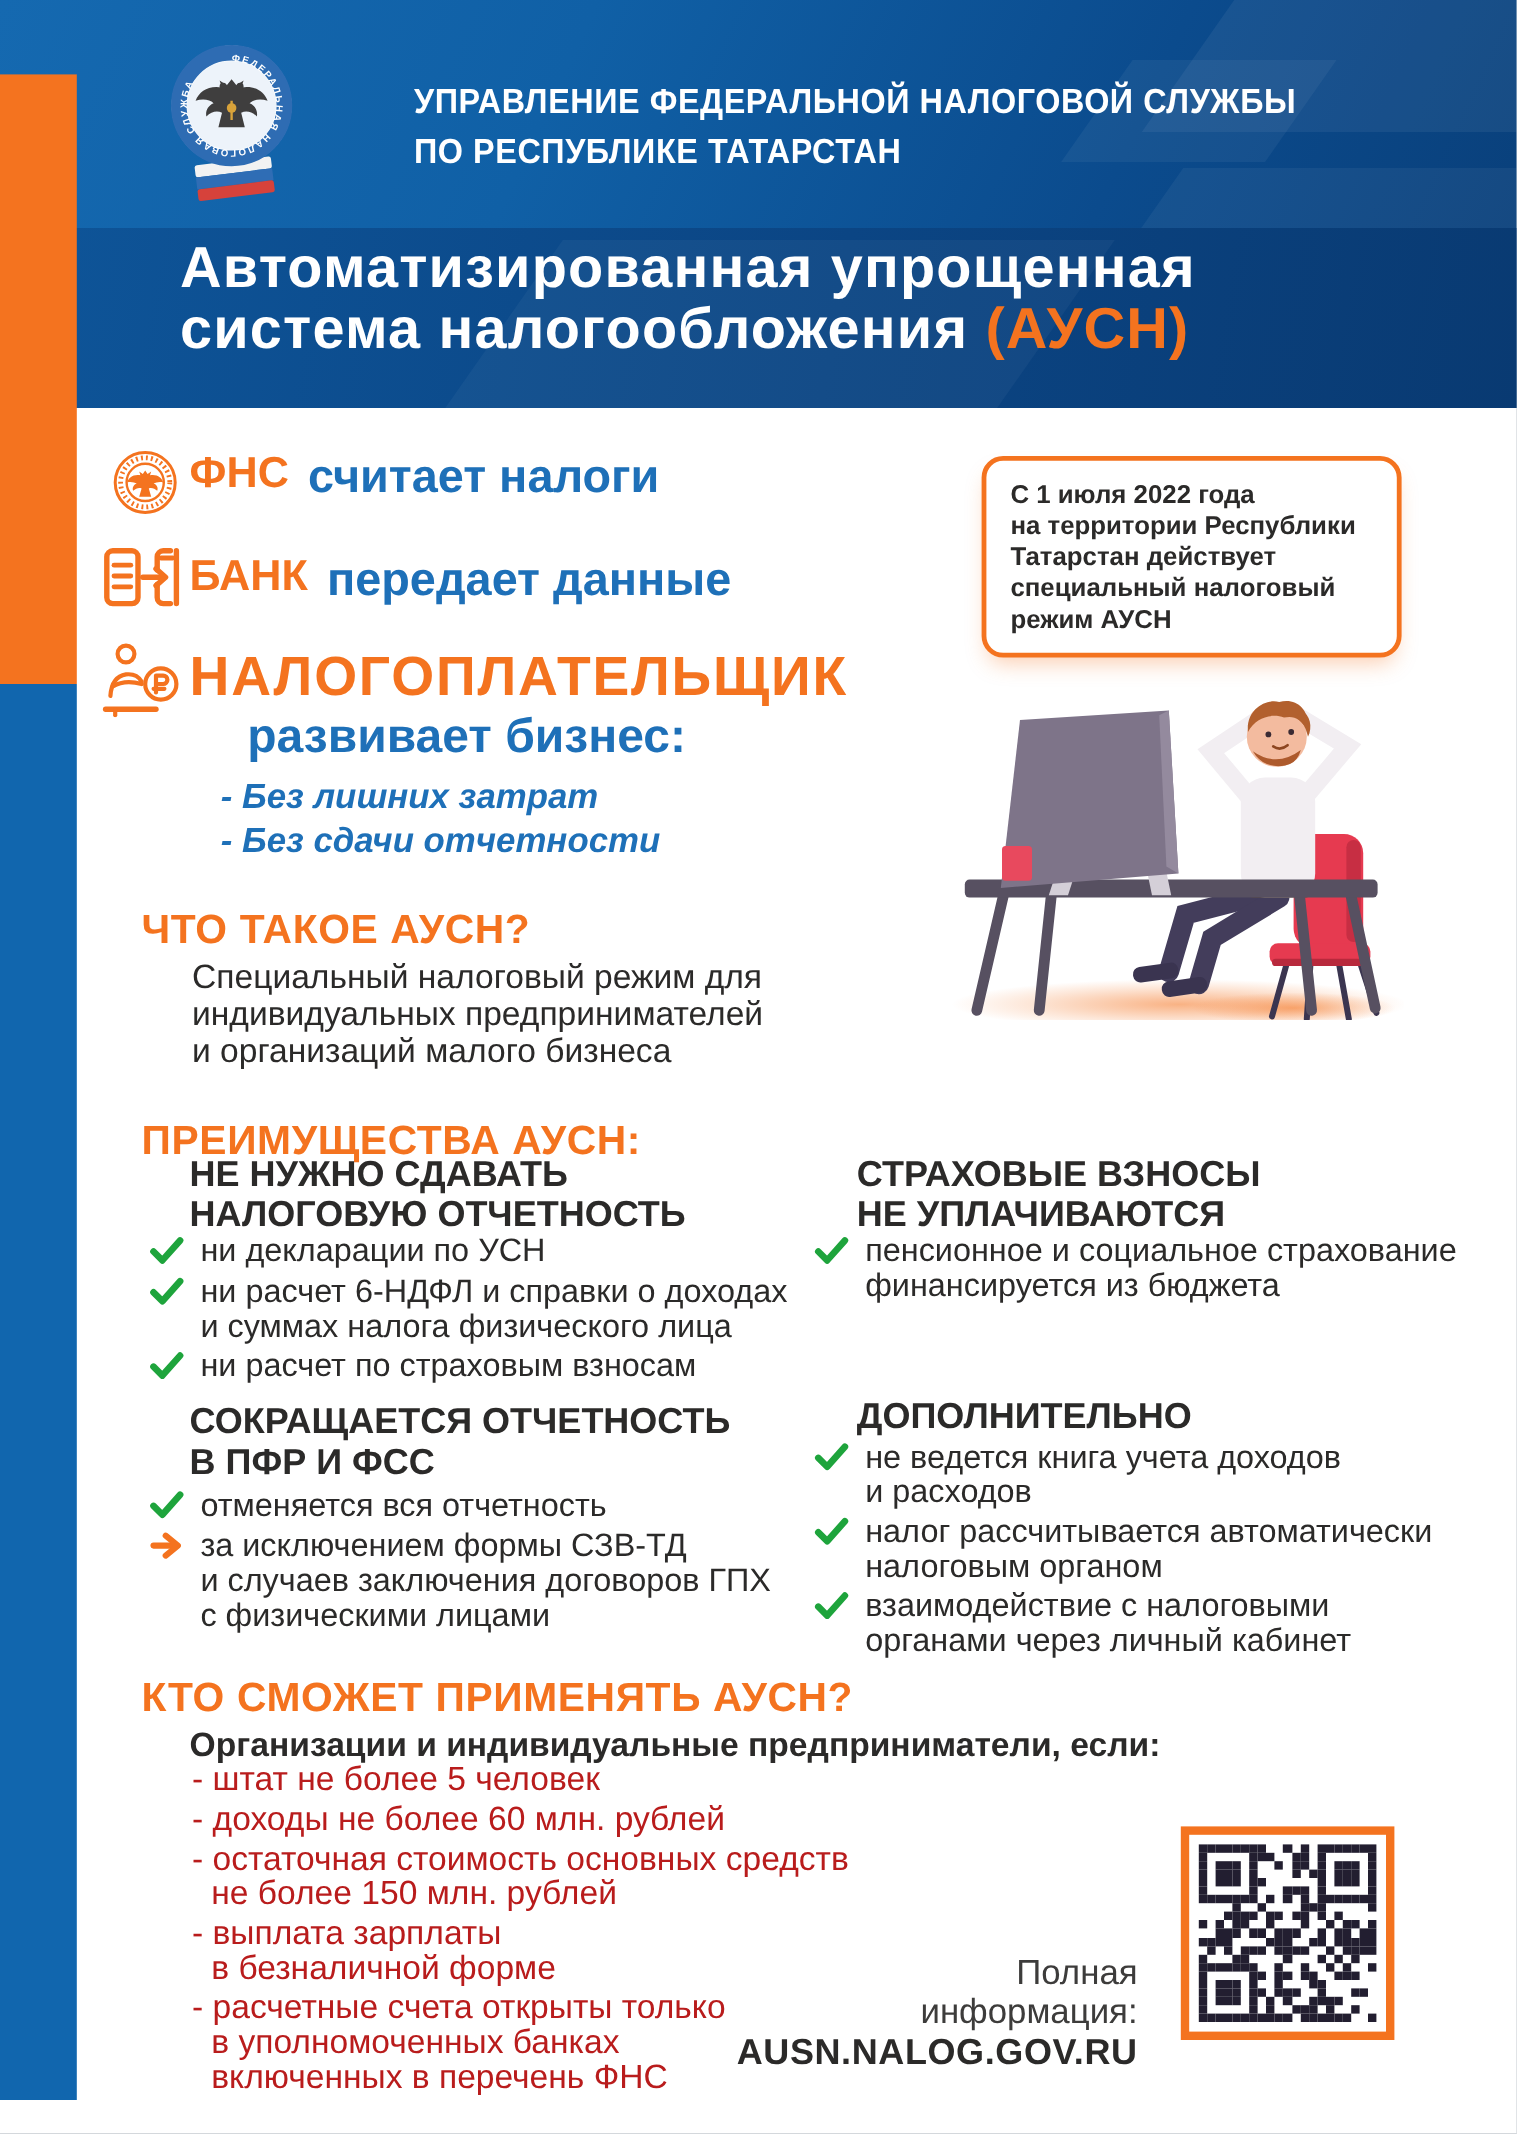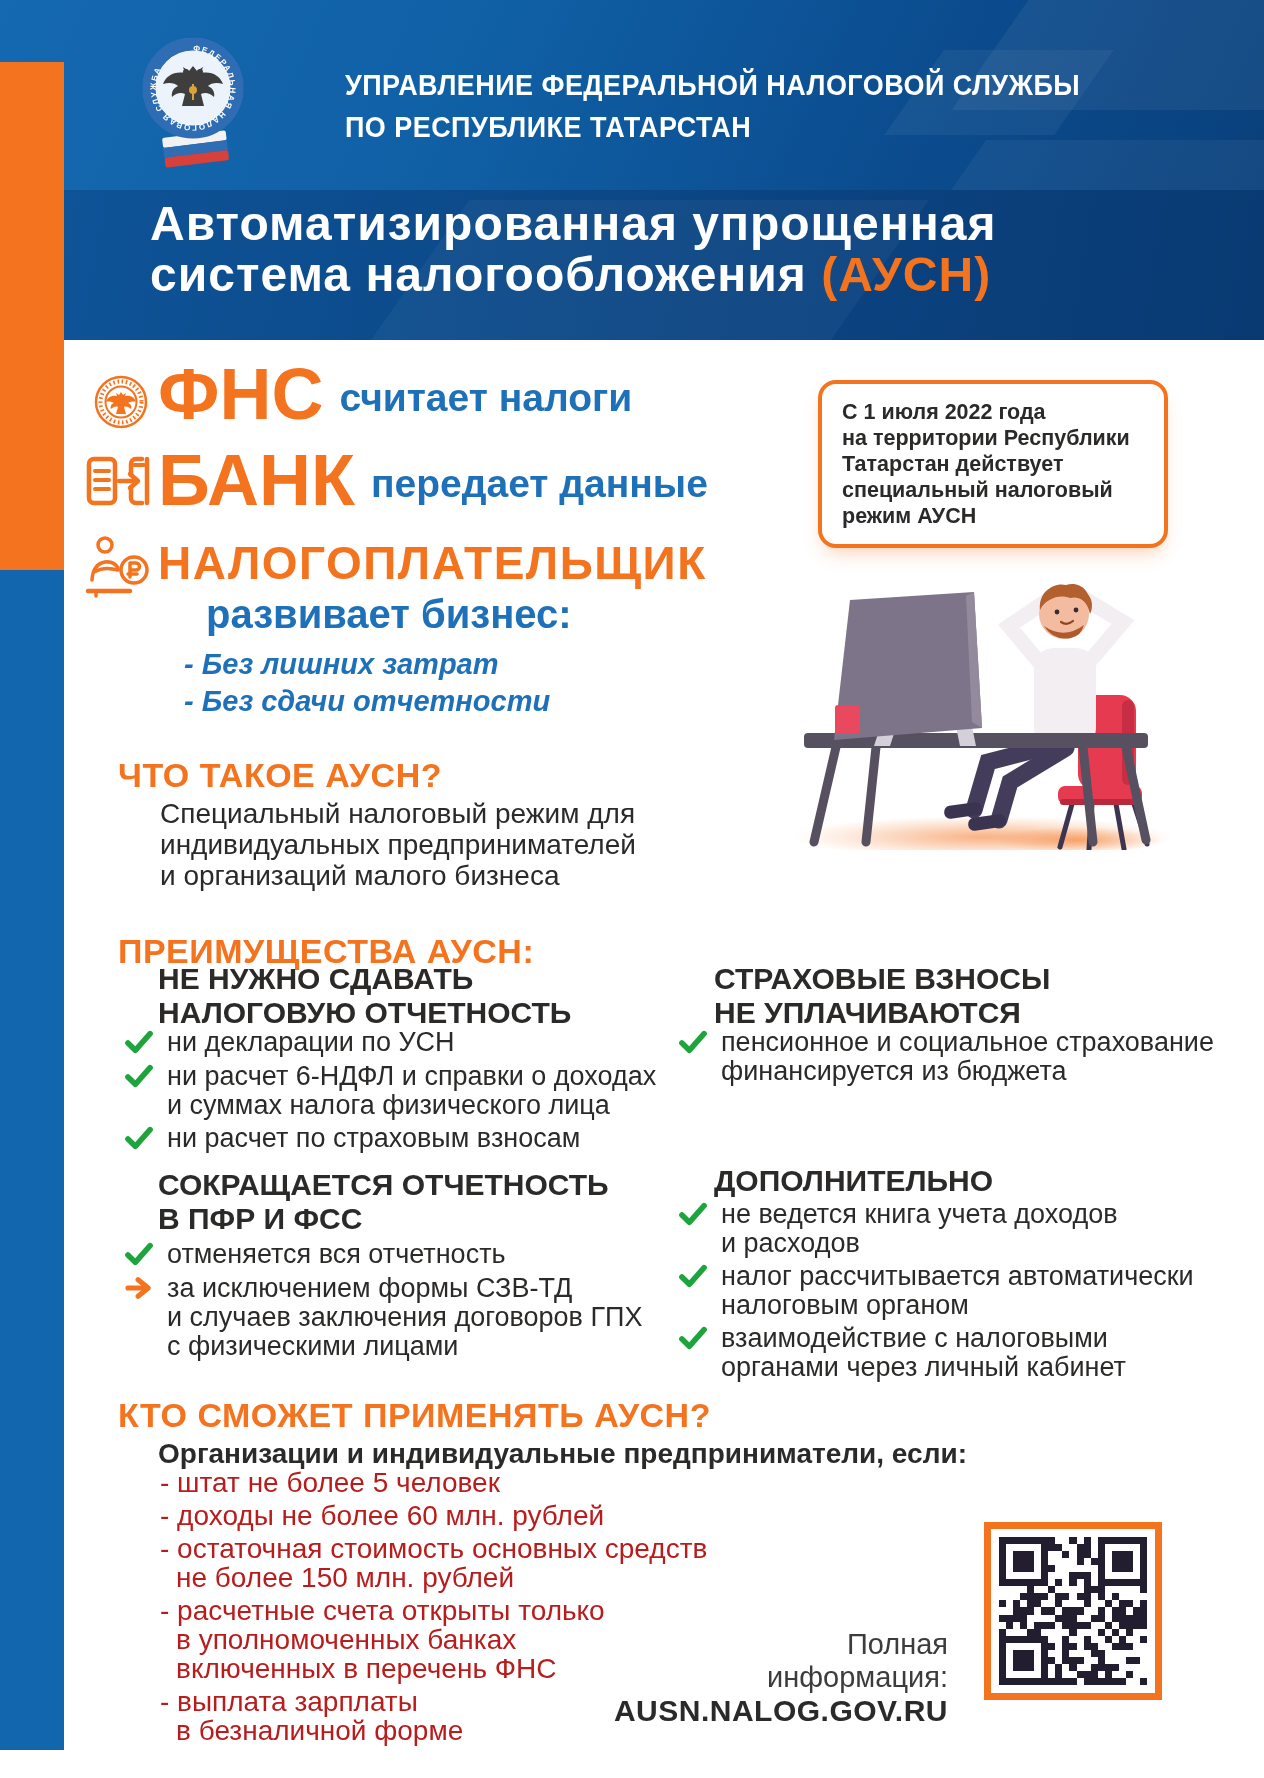--- a/index.html
+++ b/index.html
@@ -22,21 +22,21 @@
   .main-title { position:absolute; left:150px; top:198px; color:#fff; font-weight:bold;
             font-size:48px; line-height:51px; letter-spacing:1px; }
   .main-title .accent { color:#f4731f; }
 
   
   .stripe-orange { position:absolute; left:0; top:62px; width:64px; height:508px; background:#f4731f; }
   .stripe-blue   { position:absolute; left:0; top:570px; width:64px; height:1180px; background:#1166ae; }
 
   
   .actor-row { position:absolute; display:flex; align-items:flex-end; gap:16px; }
-  .actor-name { color:#f4731f; font-weight:bold; font-size:72px; line-height:56px; }
+  .actor-name { color:#f4731f; font-weight:bold; font-size:36px; line-height:56px; }
   .actor-action { color:#1e70b8; font-weight:bold; font-size:39px; line-height:39px; padding-bottom:5px; }
   .taxpayer-name { color:#f4731f; font-weight:bold; font-size:46px; letter-spacing:1.5px; }
   .taxpayer-action { color:#1e70b8; font-weight:bold; font-size:40px; }
   .benefit-line { color:#1e70b8; font-weight:bold; font-style:italic; font-size:29px; line-height:37px; }
 
   
   .notice { position:absolute; left:818px; top:380px; width:350px; min-height:164px;
             background:#fff; border:4px solid #f4731f; border-radius:18px;
             padding:15px 20px; font-size:21.5px; font-weight:bold; line-height:26px;
             color:#2b2a29; box-shadow:0 10px 18px -6px rgba(244,115,31,.35); }
@@ -319,25 +319,25 @@
 органами через личный кабинет</div>
   </div>
 
   <div class="sec-heading" style="left:118px; top:1396px;">КТО СМОЖЕТ ПРИМЕНЯТЬ АУСН?</div>
   <div class="intro-bold" style="left:158px; top:1438px;">Организации и индивидуальные предприниматели, если:</div>
   <div class="dash-list">
     <div class="dash-item">- штат не более 5 человек</div>
     <div class="dash-item">- доходы не более 60 млн. рублей</div>
     <div class="dash-item">- остаточная стоимость основных средств
 не более 150 млн. рублей</div>
+    <div class="dash-item">- выплата зарплаты
+в безналичной форме</div>
     <div class="dash-item">- расчетные счета открыты только
 в уполномоченных банках
 включенных в перечень ФНС</div>
-    <div class="dash-item">- выплата зарплаты
-в безналичной форме</div>
   </div>
 
   <div class="info-label">Полная
 информация:</div>
   <div class="site-url">AUSN.NALOG.GOV.RU</div>
   <div class="qr-box">
     <div class="qr-modules">
         <div class="qm" style="grid-area: 1 / 1;"></div>
         <div class="qm" style="grid-area: 1 / 2;"></div>
         <div class="qm" style="grid-area: 1 / 3;"></div>

